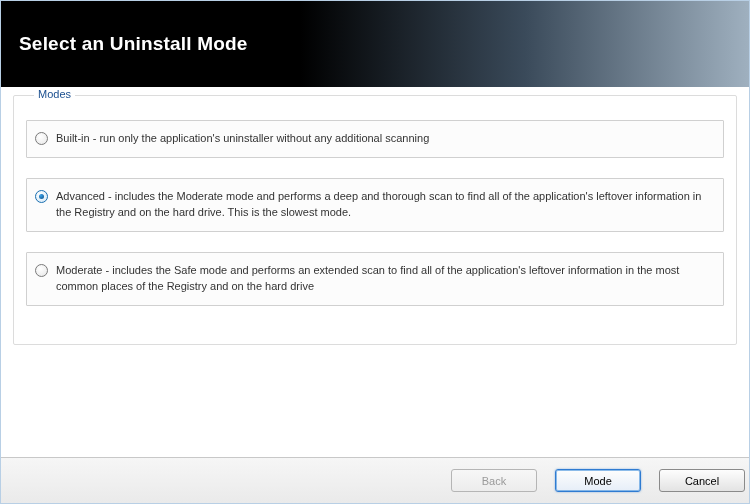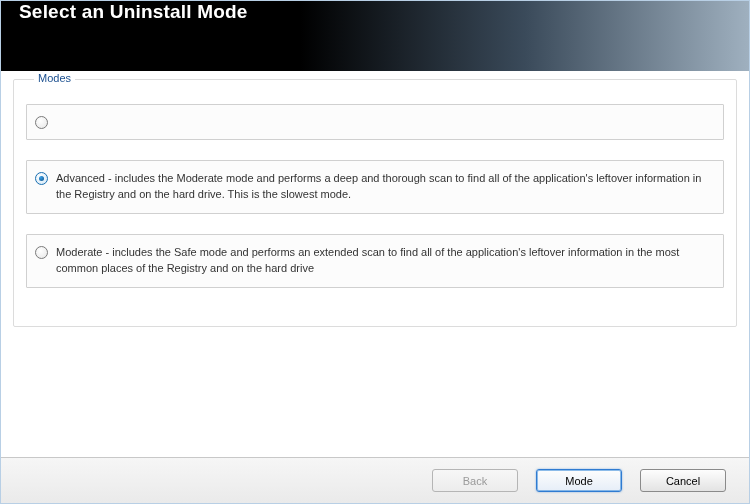--- a/index.html
+++ b/index.html
@@ -8,23 +8,24 @@
     width: 750px;
     height: 504px;
     font-family: Tahoma, "Segoe UI", Arial, sans-serif;
     font-size: 11px;
     background: #fff;
     position: relative;
     border: 1px solid #b8cfe5;
     overflow: hidden;
   }
   .header {
-    height: 70px;
+    height: 86px;
     background: linear-gradient(90deg, #000 0%, #000 40%, #3a4a5a 70%, #9fb0bf 100%);
     display: flex;
+    align-items: center;
     padding-left: 18px;
   }
   .header-title {
     color: #fff;
     font-size: 19px;
     font-weight: bold;
     letter-spacing: 0.2px;
   }
   .content {
     padding: 8px 12px 0 12px;
@@ -86,21 +87,21 @@
   }
   .footer {
     position: absolute;
     left: 0; right: 0; bottom: 0;
     height: 46px;
     border-top: 1px solid #c8c8c8;
     background: linear-gradient(#f6f6f6, #eaeaea);
     display: flex;
     justify-content: flex-end;
     align-items: center;
-    padding-right: 23px;
+    padding-right: 4px;
     gap: 18px;
   }
   .btn {
     min-width: 86px;
     height: 23px;
     font-family: inherit;
     font-size: 11px;
     border: 1px solid #8a8a8a;
     border-radius: 3px;
     background: linear-gradient(#fdfdfd, #e3e3e3);
@@ -125,20 +126,21 @@
 <div class="header">
   <div class="header-title">Select an Uninstall Mode</div>
 </div>
 
 <div class="content">
   <div class="groupbox">
     <span class="group-label">Modes</span>
 
     <div class="option">
       <span class="radio"></span>
+      <span class="option-text">Built-in - run only the application's uninstaller without any additional scanning</span>
     </div>
 
 
     <div class="option">
       <span class="radio selected"></span>
       <span class="option-text">Advanced - includes the Moderate mode and performs a deep and thorough scan to find all of the application's leftover information in the Registry and on the hard drive. This is the slowest mode.</span>
     </div>
 
     <div class="option">
       <span class="radio"></span>

